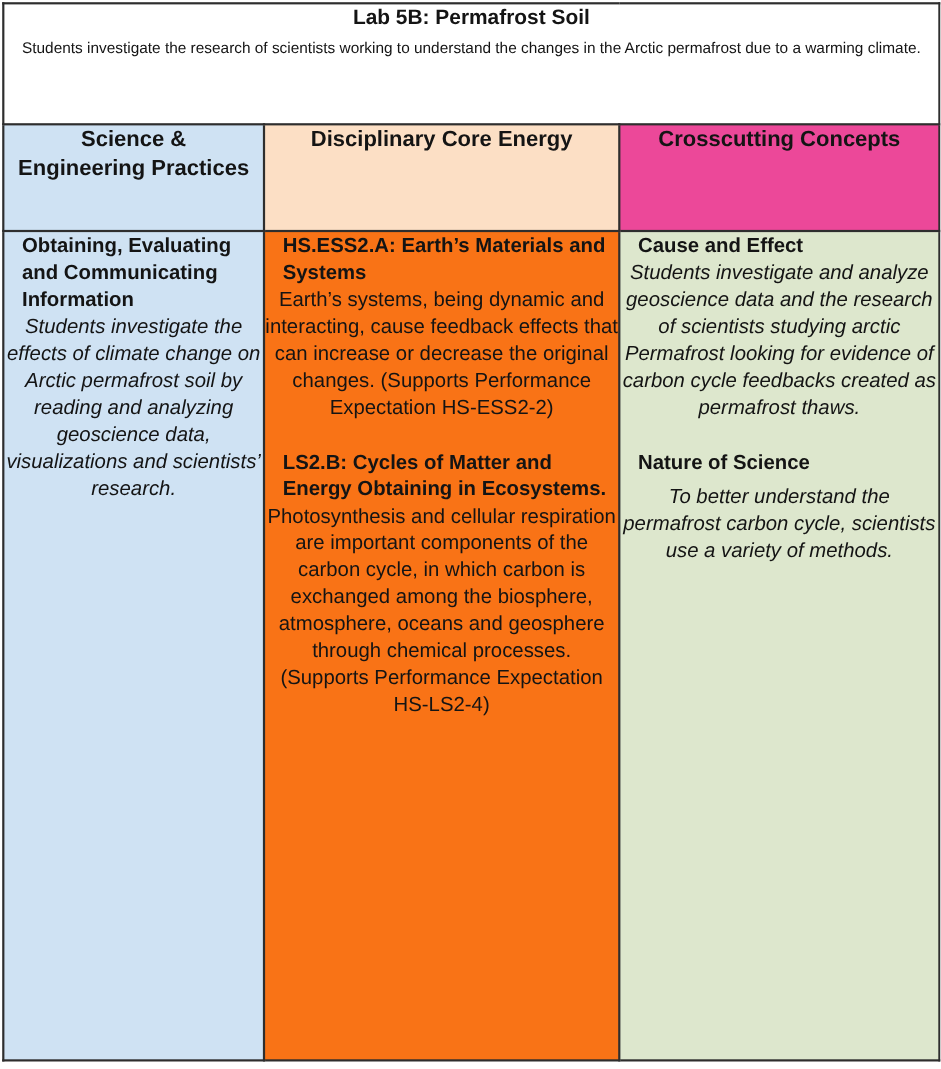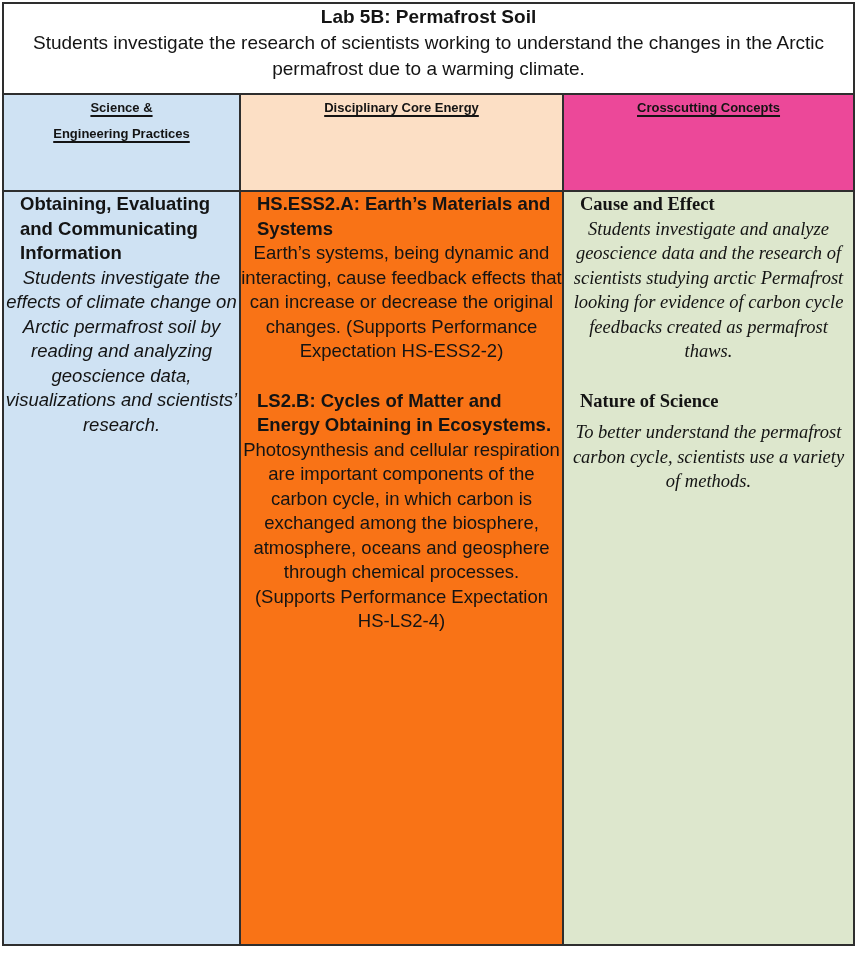--- a/index.html
+++ b/index.html
@@ -20,45 +20,44 @@
   }
   .doc-table td {
     border: 2px solid #2e2e2e;
     vertical-align: top;
     padding: 0;
   }
   
   .title-cell {
     background: #ffffff;
     text-align: center;
-    height: 91px;
+    height: 110px;
     padding: 7px 14px 0 14px;
     vertical-align: top;
   }
   .lab-title {
     font-size: 19px;
     font-weight: 700;
     line-height: 26px;
   }
   .lab-desc {
-    font-size: 19px;
+    font-size: 14px;
     line-height: 26px;
   }
   
   .header-cell {
     height: 97px;
     text-align: center;
     vertical-align: middle;
     padding: 4px 10px;
   }
   .header-text {
-    font-size: 13px;
+    font-size: 20px;
     font-weight: 700;
     line-height: 26px;
-    text-decoration: underline;
     text-decoration-thickness: 2px;
     text-underline-offset: 3px;
     white-space: pre-line;
   }
   
   .content-cell {
     height: 754px;
     padding: 26px 10px 12px 10px;
     font-size: 18.5px;
     line-height: 24.5px;
@@ -112,21 +111,21 @@
       <div class="block">
         <div class="block-heading">HS.ESS2.A: Earth’s Materials and Systems</div>
         <div class="block-body">Earth’s systems, being dynamic and interacting, cause feedback effects that can increase or decrease the original changes. (Supports Performance Expectation HS-ESS2-2)</div>
       </div>
       <div class="block">
         <div class="block-heading">LS2.B: Cycles of Matter and Energy Obtaining in Ecosystems.</div>
         <div class="block-body">Photosynthesis and cellular respiration are important components of the carbon cycle, in which carbon is exchanged among the biosphere, atmosphere, oceans and geosphere through chemical processes.  (Supports Performance Expectation HS-LS2-4)</div>
       </div>
     </td>
 
-    <td class="content-cell col-ccc" style="background-color: rgb(221, 231, 205); font-family: Liberation Serif, serif;">
+    <td class="content-cell col-ccc" style="background-color: rgb(221, 231, 205);">
       <div class="block">
         <div class="block-heading">Cause and Effect</div>
         <div class="block-body">Students investigate and analyze geoscience data and the research of scientists studying arctic Permafrost looking for evidence of carbon cycle feedbacks created as permafrost thaws.</div>
       </div>
       <div class="block spaced-heading">
         <div class="block-heading">Nature of Science</div>
         <div class="block-body">To better understand the permafrost carbon cycle, scientists use a variety of methods.</div>
       </div>
     </td>
   </tr>

